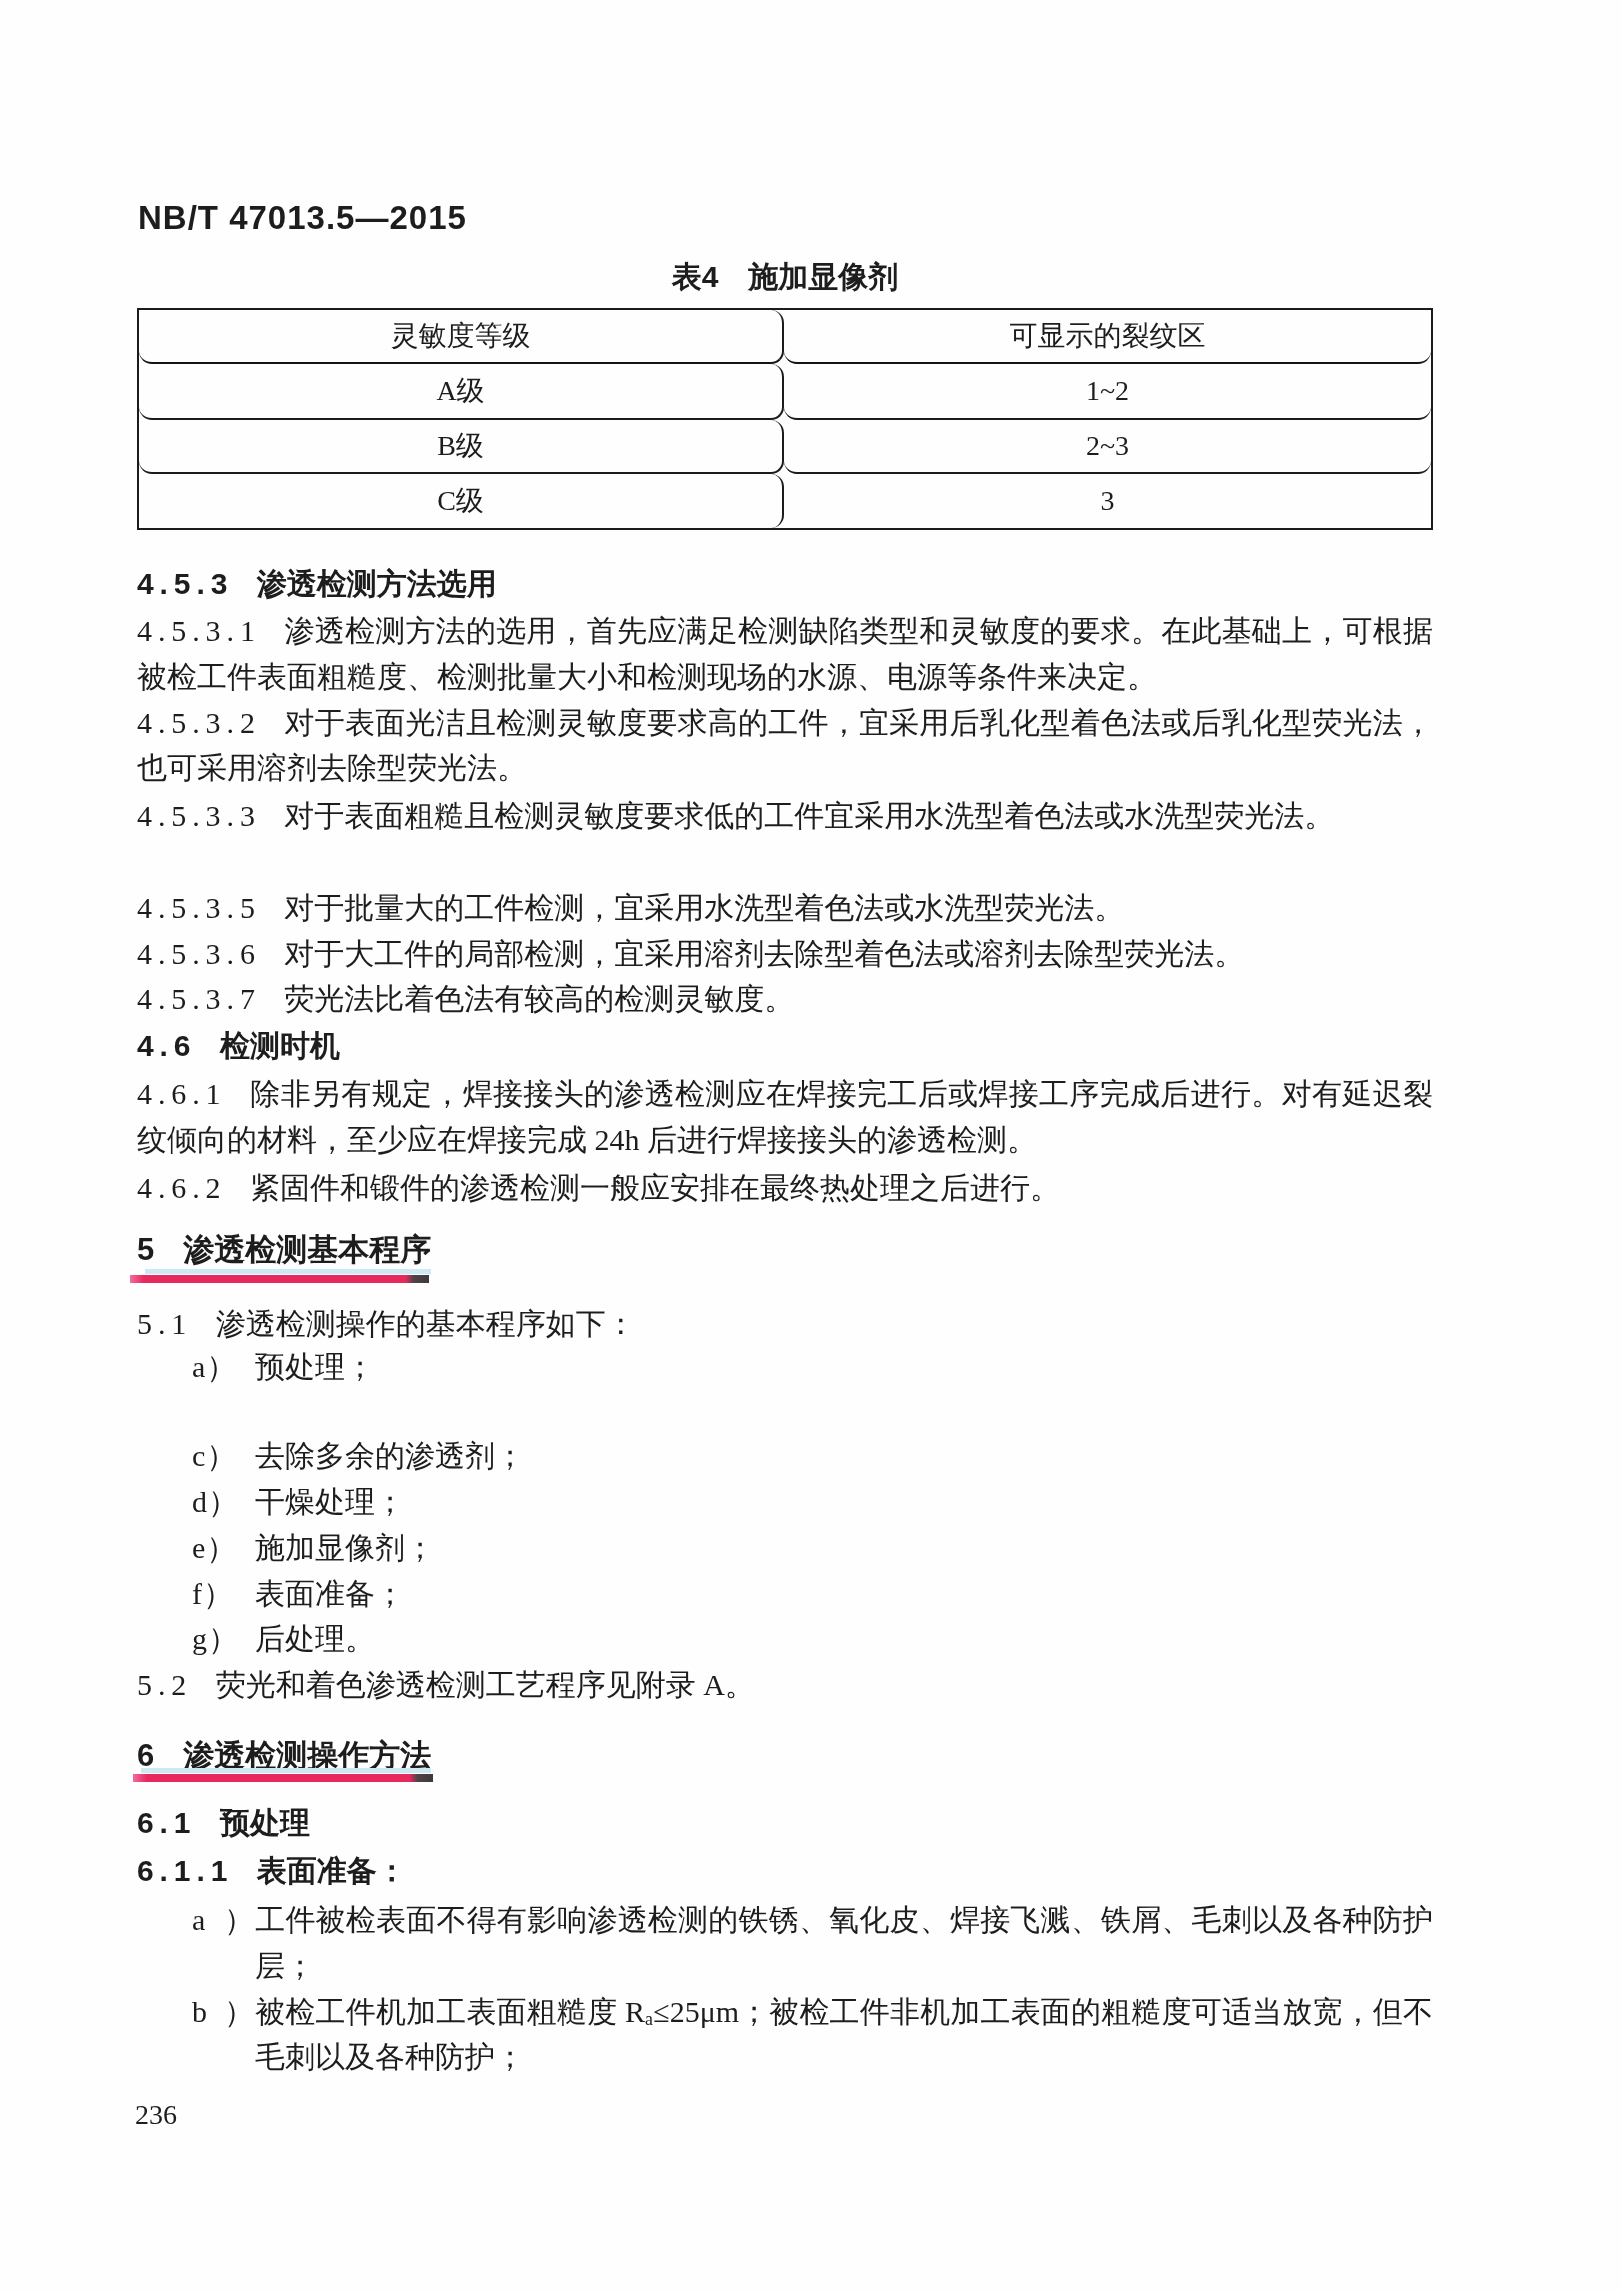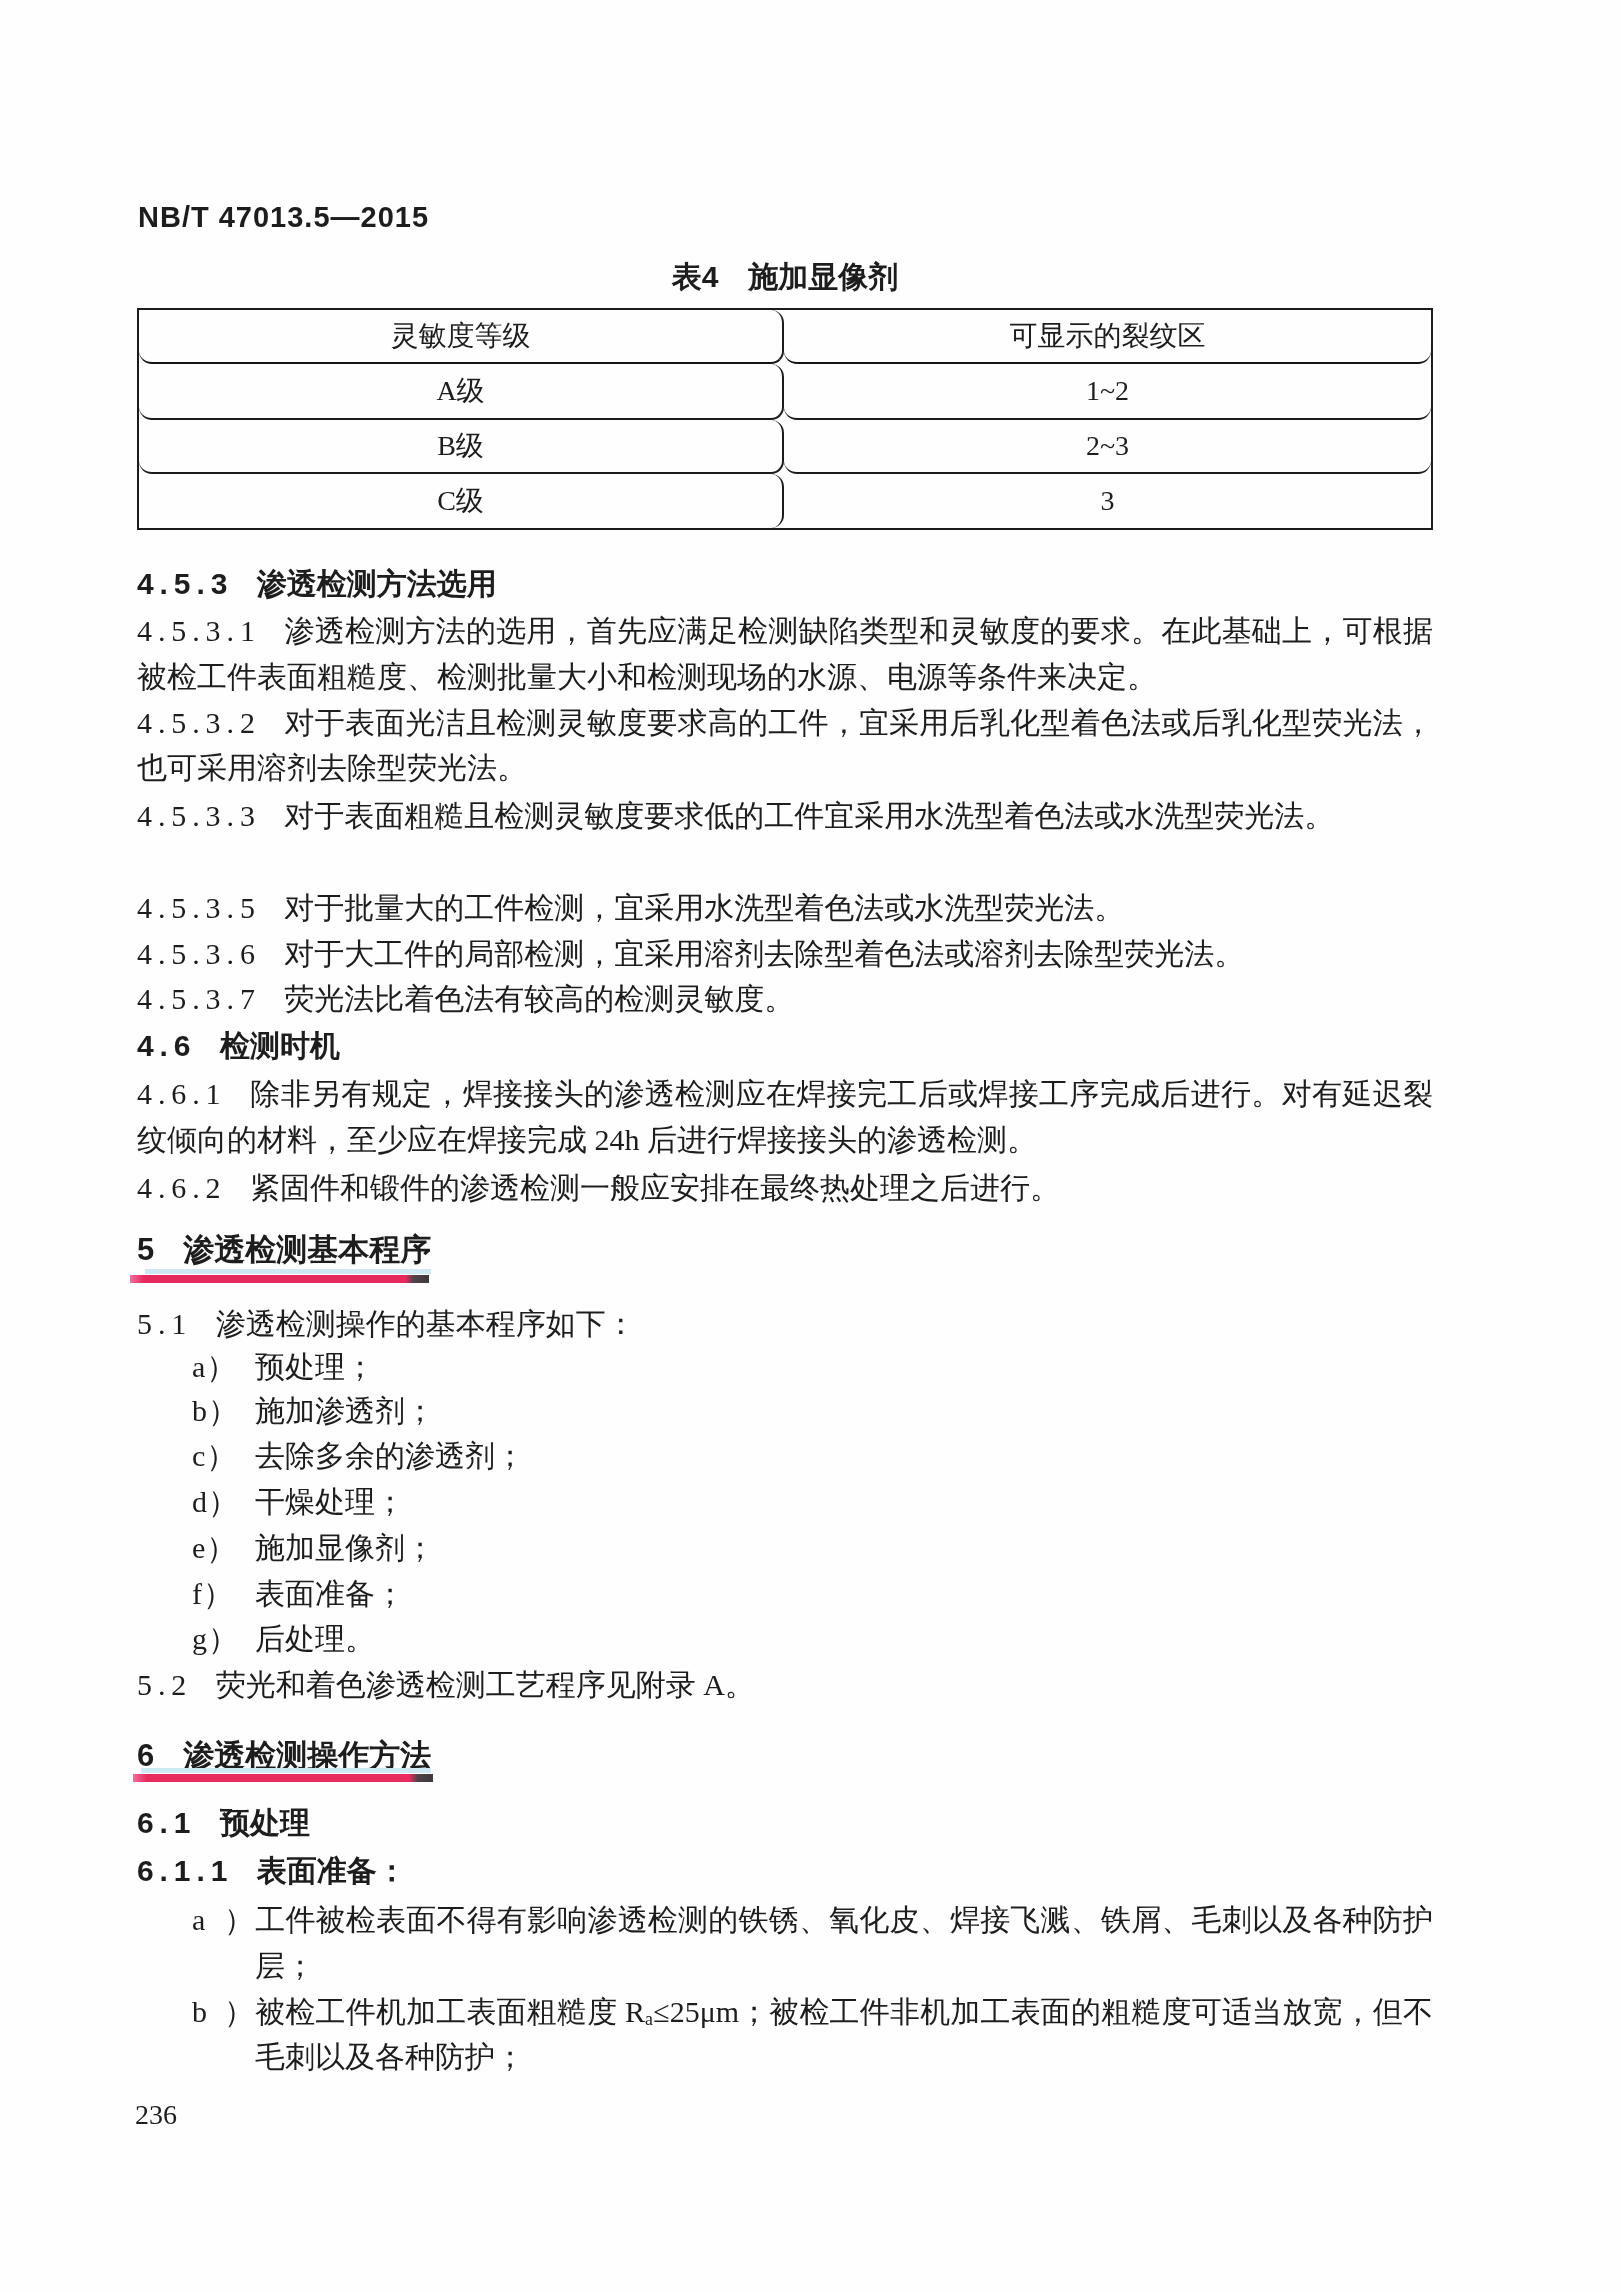--- a/index.html
+++ b/index.html
@@ -11,21 +11,21 @@
   .just{white-space:normal;text-align:justify;text-align-last:justify;}
   .h{font-family:"Liberation Sans","DejaVu Sans",sans-serif;font-weight:bold;}
   .chap{font-size:31px;}
   .num{display:inline-block;letter-spacing:5.9px;margin-right:23.5px;}
   .chapnum{display:inline-block;margin-right:29px;}
   .item{left:192px;width:1241px;}
   .cont{left:255px;width:1178px;}
   .marker{display:inline-block;width:63px;letter-spacing:1px;}
   .std-code{position:absolute;left:138px;top:201px;height:35px;line-height:33px;
         font-family:"Liberation Sans","DejaVu Sans",sans-serif;font-weight:bold;
-        font-size:29px;letter-spacing:1px;white-space:nowrap;}
+        font-size:33px;letter-spacing:1px;white-space:nowrap;}
   .tbl-title{position:absolute;left:137px;top:259px;width:1296px;text-align:center;
         font-size:30px;line-height:35px;}
   .tbl{position:absolute;left:137px;top:308px;width:1296px;height:222px;
         border:2.9px solid #1b1b1b;box-sizing:border-box;display:grid;
         grid-template-columns:645px 1fr;grid-template-rows:54px 56px 54px 1fr;
         font-size:28px;}
   .cell{display:flex;align-items:center;justify-content:center;
         border-right:2px solid #1b1b1b;border-bottom:2px solid #1b1b1b;border-radius:13px;}
   .cell.last-col{border-right:none;}
   .cell.hdr{border-bottom:2.9px solid #141414;}
@@ -103,23 +103,20 @@
   <div class="ul-blue" style="left:145px;top:1269px;width:286px"></div>
   <div class="ul-pink" style="left:130px;top:1275px;width:299px"></div>
 
   <div class="line" style="top:1305px">
     <span class="num">5.1</span><span>渗透检测操作的基本程序如下：</span>
   </div>
 
   <div class="line item" style="top:1348px">
     <span class="marker">a）</span><span>预处理；</span>
   </div>
-  <div class="line item" style="top:1392px">
-    <span class="marker">b）</span><span>施加渗透剂；</span>
-  </div>
   <div class="line item" style="top:1437px">
     <span class="marker">c）</span><span>去除多余的渗透剂；</span>
   </div>
   <div class="line item" style="top:1483px">
     <span class="marker">d）</span><span>干燥处理；</span>
   </div>
   <div class="line item" style="top:1529px">
     <span class="marker">e）</span><span>施加显像剂；</span>
   </div>
   <div class="line item" style="top:1575px">

